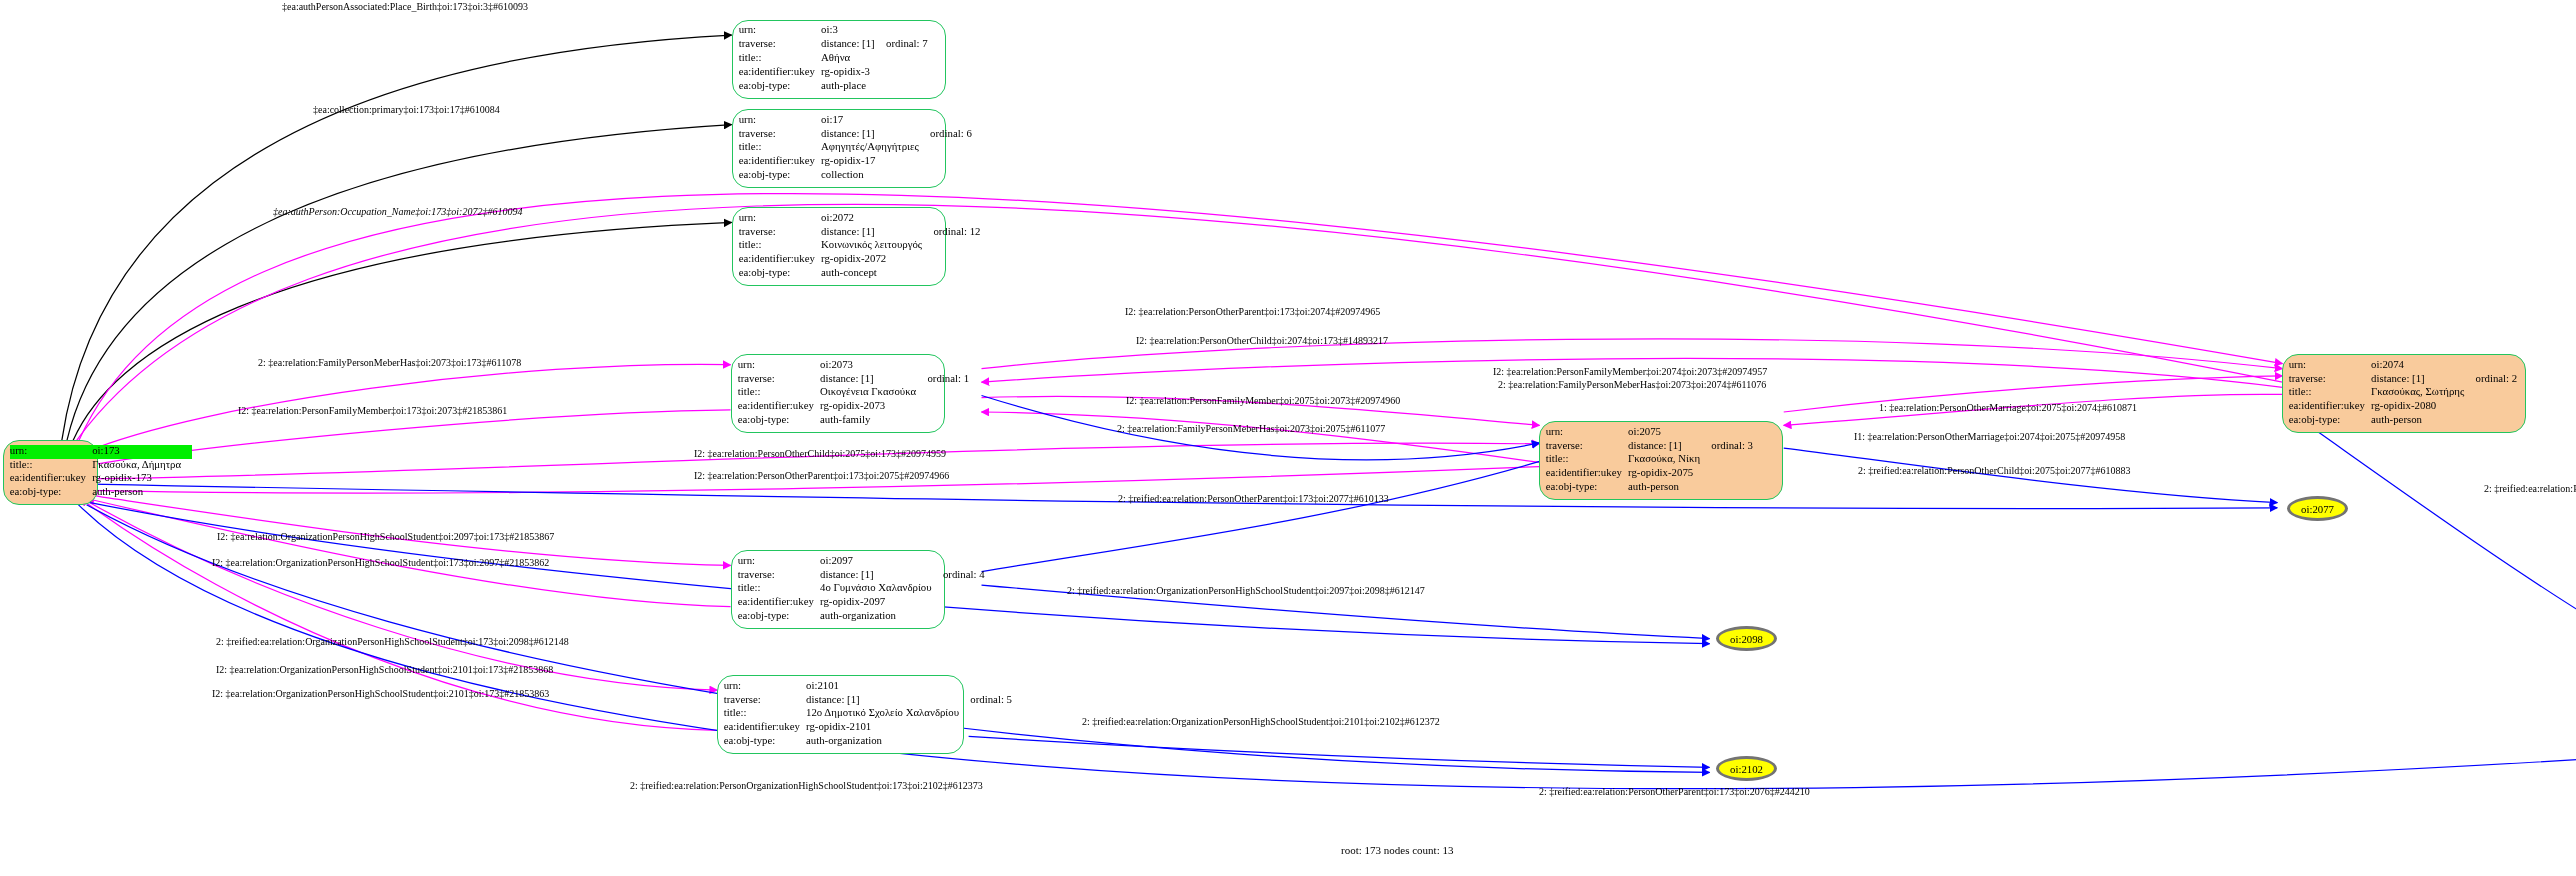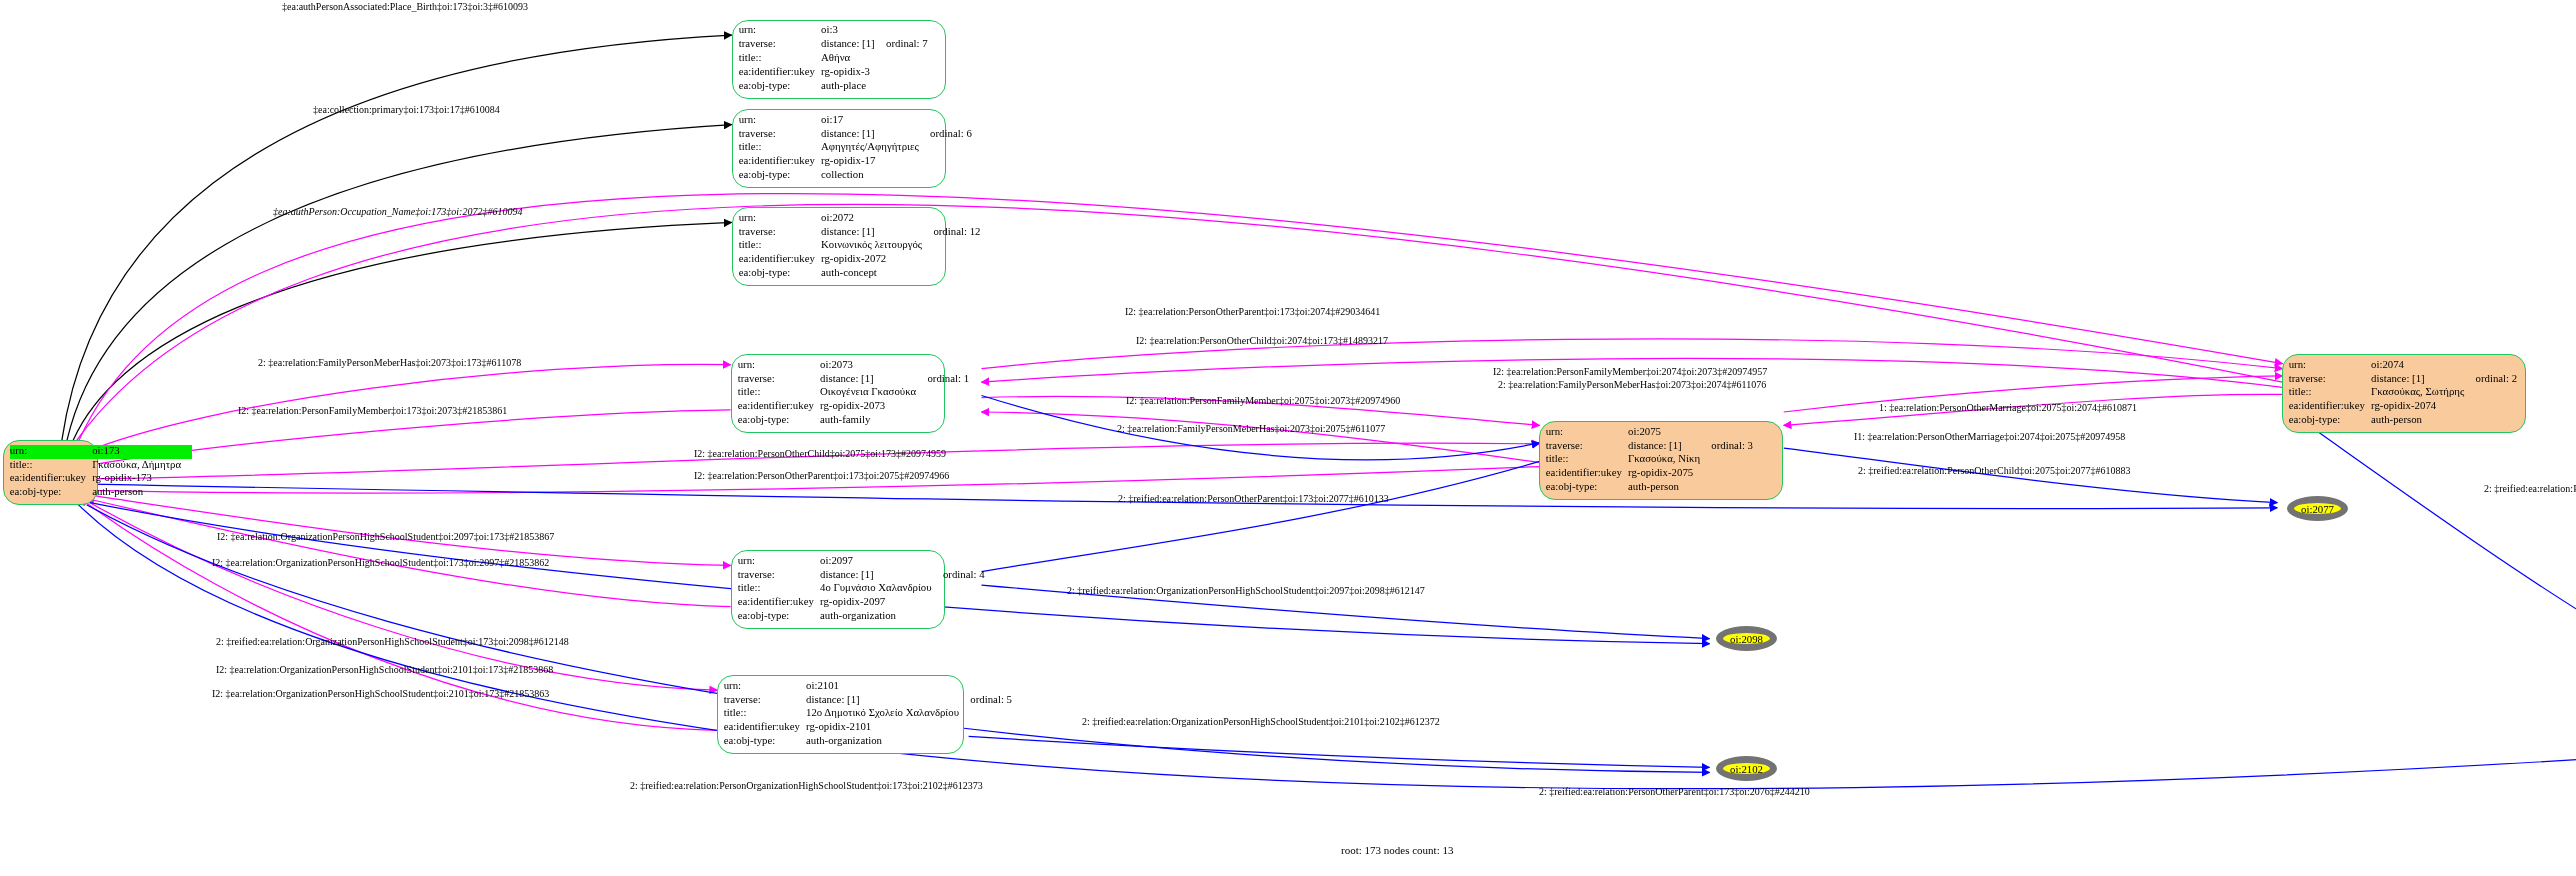--- a/index.html
+++ b/index.html
@@ -11,21 +11,21 @@
           font-family:"Liberation Serif","DejaVu Serif",serif;line-height:1;}
   .rec{position:absolute;box-sizing:border-box;border:1px solid #22c55e;
        border-radius:16px;background:#ffffff;padding:3.6px 4.6px 4.1px 5.7px;}
   .rec.orange{background:#f9cb9c;}
   .rec table{border-collapse:collapse;border-spacing:0;}
   .rec td{font-size:10.8px;padding:0 0 2.6px 0;white-space:nowrap;
           vertical-align:top;line-height:1.05;}
   .rec td.k{padding-right:6.2px;}
   .rec td.v{padding-right:11.3px;}
   .hl{background:#00ef00;}
-  .ell{position:absolute;box-sizing:border-box;border:7px solid #737373;
+  .ell{position:absolute;box-sizing:border-box;border:3px solid #737373;
        border-radius:50%;background:#ffff00;display:flex;align-items:center;
        justify-content:center;font-size:10.8px;}
   #footer{position:absolute;white-space:nowrap;font-size:11px;}
 </style>
 </head>
 <body>
 
 <div id="stage">
 
 <svg id="edges" viewBox="0 0 5549 1701" preserveAspectRatio="none">
@@ -347,21 +347,21 @@
         <td class="v">distance: [1]</td>
         <td>ordinal: 2</td>
           </tr>
     <tr>
             <td class="k">title::</td>
         <td class="v">Γκασούκας, Σωτήρης</td>
             <td></td>
           </tr>
     <tr>
             <td class="k">ea:identifier:ukey</td>
-        <td class="v">rg-opidix-2074</td>
+        <td class="v">rg-opidix-2080</td>
             <td></td>
           </tr>
     <tr>
             <td class="k">ea:obj-type:</td>
         <td class="v">auth-person</td>
             <td></td>
           </tr>
   </tbody>
       </table>
 </div>
@@ -373,21 +373,21 @@
   <span>oi:2098</span>
 </div>
 <div class="ell" style="left:1716px;top:756px;width:61px;height:25px;">
   <span>oi:2102</span>
 </div>
 
 <div class="elabel" style="left:282px;top:1.5px;">‡ea:authPersonAssociated:Place_Birth‡oi:173‡oi:3‡#610093</div>
 <div class="elabel" style="left:313px;top:105px;">‡ea:collection:primary‡oi:173‡oi:17‡#610084</div>
 <div class="elabel" style="left:273px;top:207px;font-style:italic;">‡ea:authPerson:Occupation_Name‡oi:173‡oi:2072‡#610094</div>
 
-<div class="elabel" style="left:1125px;top:307px;">I2: ‡ea:relation:PersonOtherParent‡oi:173‡oi:2074‡#29034641</div>
+<div class="elabel" style="left:1125px;top:307px;">I2: ‡ea:relation:PersonOtherParent‡oi:173‡oi:2074‡#20974965</div>
 <div class="elabel" style="left:1136px;top:336px;">I2: ‡ea:relation:PersonOtherChild‡oi:2074‡oi:173‡#14893217</div>
 
 <div class="elabel" style="left:258px;top:358px;">2: ‡ea:relation:FamilyPersonMeberHas‡oi:2073‡oi:173‡#611078</div>
 <div class="elabel" style="left:238px;top:406px;">I2: ‡ea:relation:PersonFamilyMember‡oi:173‡oi:2073‡#21853861</div>
 
 <div class="elabel" style="left:1493px;top:367px;">I2: ‡ea:relation:PersonFamilyMember‡oi:2074‡oi:2073‡#20974957</div>
 <div class="elabel" style="left:1498px;top:380px;">2: ‡ea:relation:FamilyPersonMeberHas‡oi:2073‡oi:2074‡#611076</div>
 
 <div class="elabel" style="left:1126px;top:396px;">I2: ‡ea:relation:PersonFamilyMember‡oi:2075‡oi:2073‡#20974960</div>
 <div class="elabel" style="left:1117px;top:424px;">2: ‡ea:relation:FamilyPersonMeberHas‡oi:2073‡oi:2075‡#611077</div>

